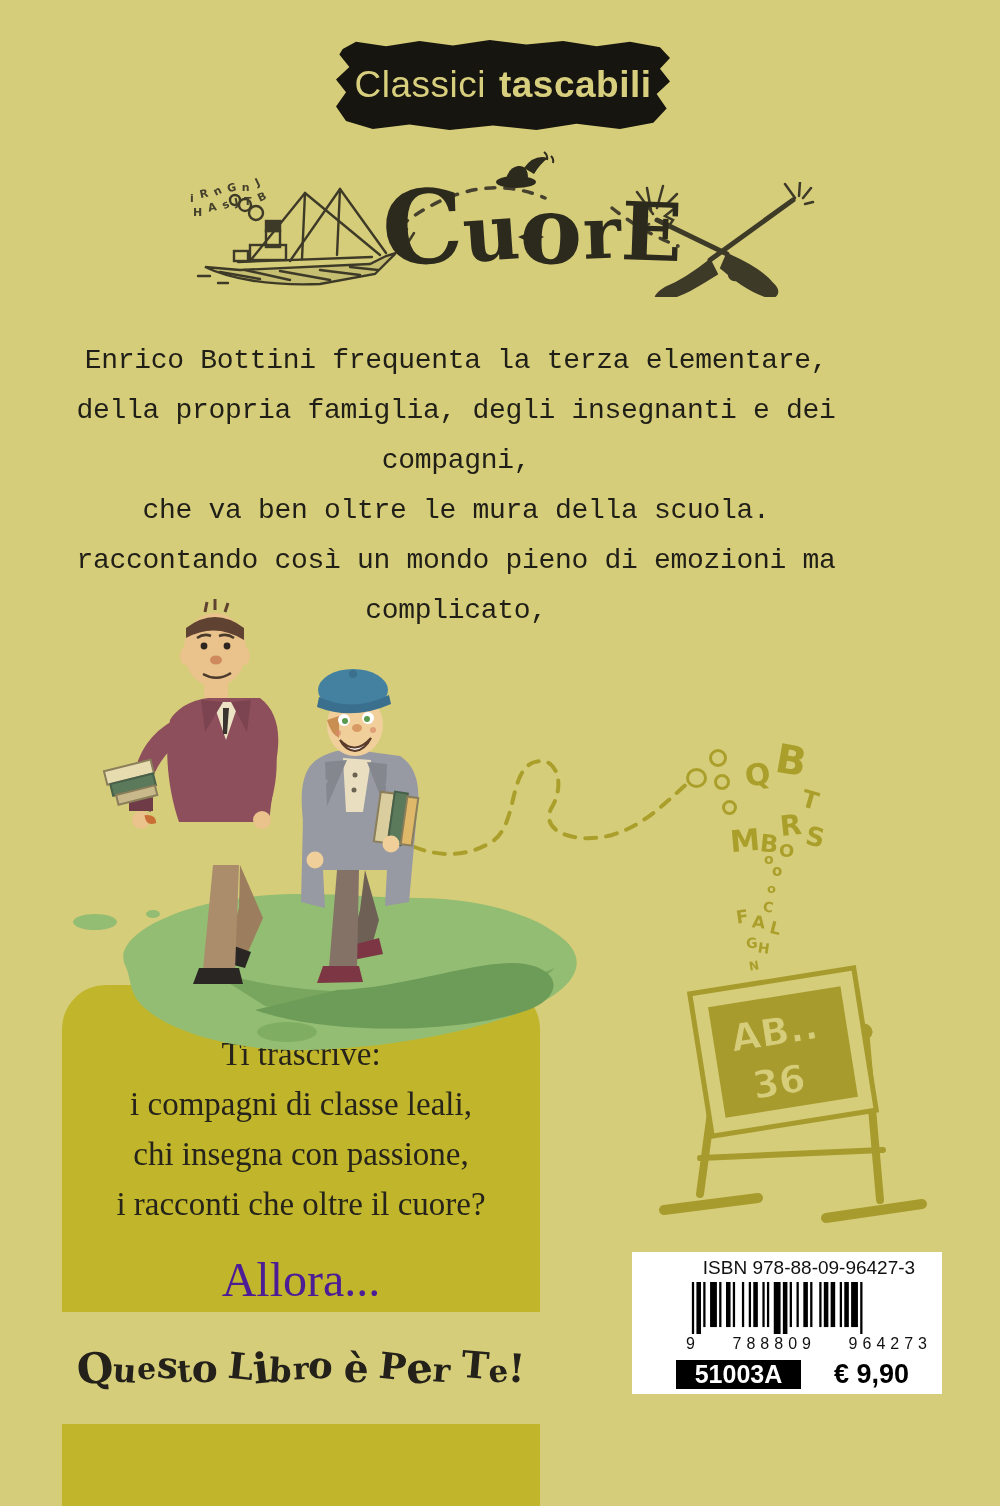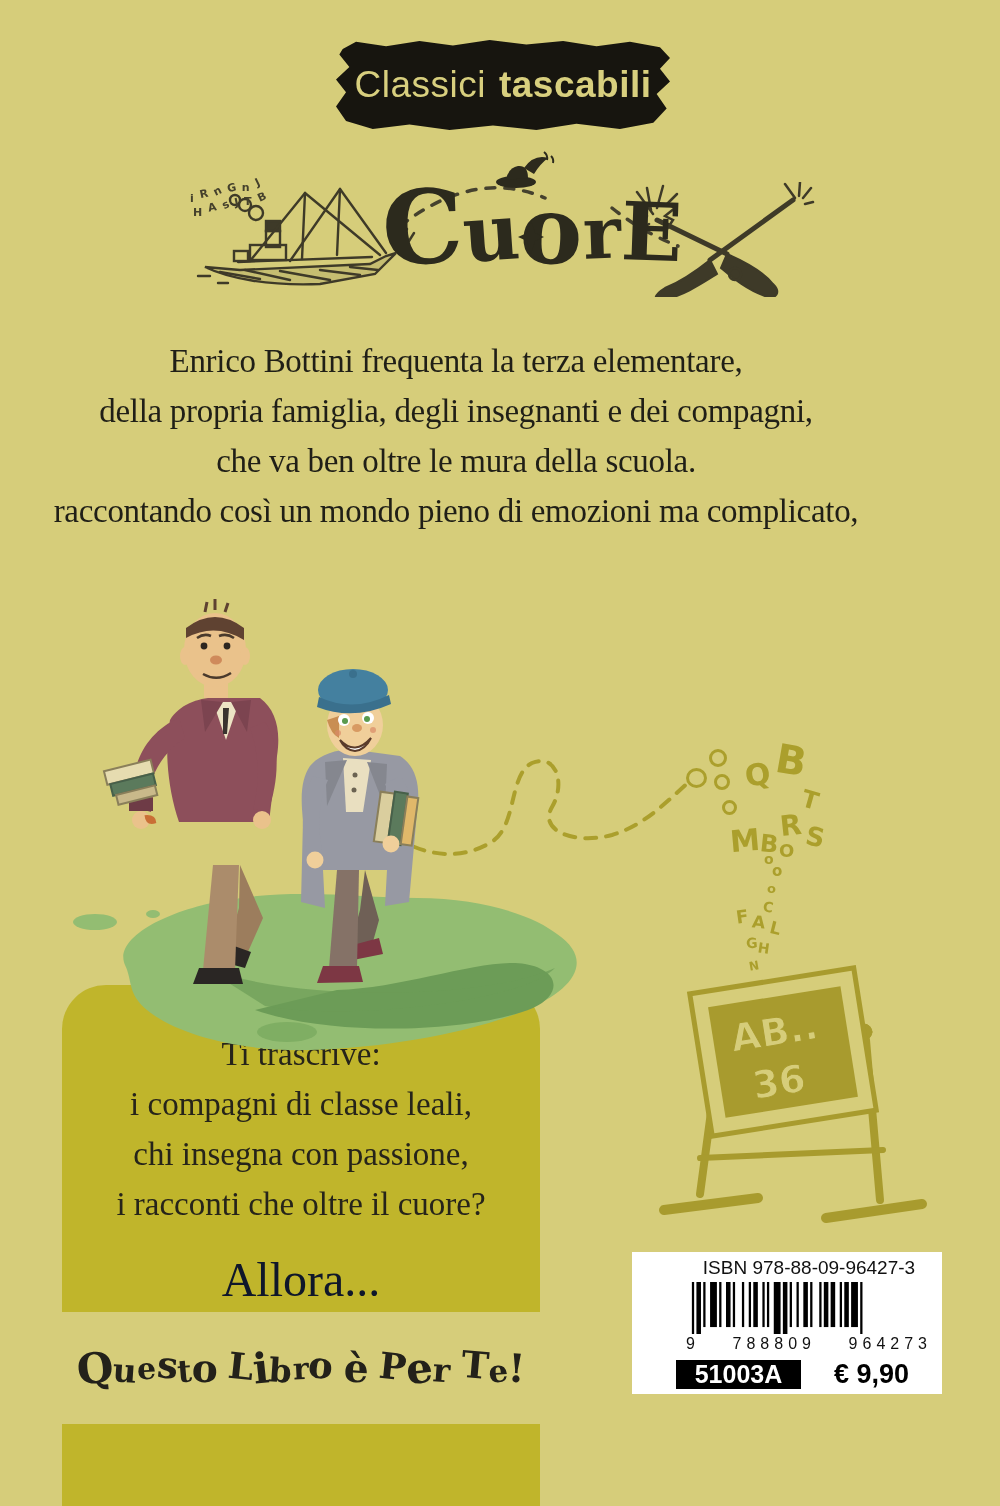--- a/index.html
+++ b/index.html
@@ -26,32 +26,32 @@
 
   .sketch-svg{position:absolute;}
   .ship-letters{position:absolute;left:193px;top:181px;width:86px;height:50px;transform:rotate(-12deg);
                 display:flex;flex-wrap:wrap;gap:2px 6px;align-content:flex-start;}
   .ship-letters span{font-family:"DejaVu Sans",sans-serif;font-size:11px;font-weight:bold;color:#45412c;}
   .ship-letters span:nth-child(odd){transform:rotate(12deg) translateY(2px);}
   .ship-letters span:nth-child(3n){transform:rotate(-14deg);}
 
   
   .synopsis{position:absolute;left:0;top:336px;width:912px;text-align:center;
-            font-size:33px;line-height:50px;letter-spacing:-.3px;color:#201f17;}
+            font-size:28px;line-height:50px;letter-spacing:-.3px;color:#201f17;font-family:Liberation Mono, monospace;}
 
   
   .letter-cloud{position:absolute;left:660px;top:728px;width:250px;height:255px;z-index:2;}
   .letter-cloud .fl{position:absolute;font-family:"DejaVu Sans",sans-serif;font-weight:bold;color:#ab9f2c;line-height:1;}
   .ring{position:absolute;border:3px solid #ab9f2c;border-radius:50%;}
 
   
   .panel{position:absolute;left:62px;top:985px;width:478px;height:521px;background:#c0b52b;
          border-radius:44px 44px 0 0;z-index:1;}
   .panel-text{padding-top:44px;text-align:center;font-size:33px;line-height:50px;color:#26241a;}
-  .allora{margin-top:26px;font-size:48px;color:#0f172a;}
+  .allora{margin-top:26px;font-size:48px;color:#4c1d95;}
   .stripe{position:absolute;left:0;top:1312px;width:645px;height:112px;background:#d6cd7a;z-index:2;}
   .motto{position:absolute;left:62px;top:1312px;width:478px;height:112px;z-index:3;
          display:flex;align-items:center;justify-content:center;white-space:nowrap;color:#23211a;}
   .motto .ch{display:inline-block;font-family:"DejaVu Serif",serif;font-weight:bold;}
   .motto .ch0{font-size:42px;transform:rotate(-6deg);}
   .motto .ch1{font-size:33px;transform:rotate(4deg) translateY(2px);}
   .motto .ch2{font-size:30px;transform:rotate(-3deg);}
   .motto .ch3{font-size:37px;transform:rotate(5deg) translateY(-3px);}
   .motto .ch4{font-size:31px;transform:rotate(-5deg) translateY(3px);}
   .motto .ch5{font-size:39px;transform:rotate(3deg);}

